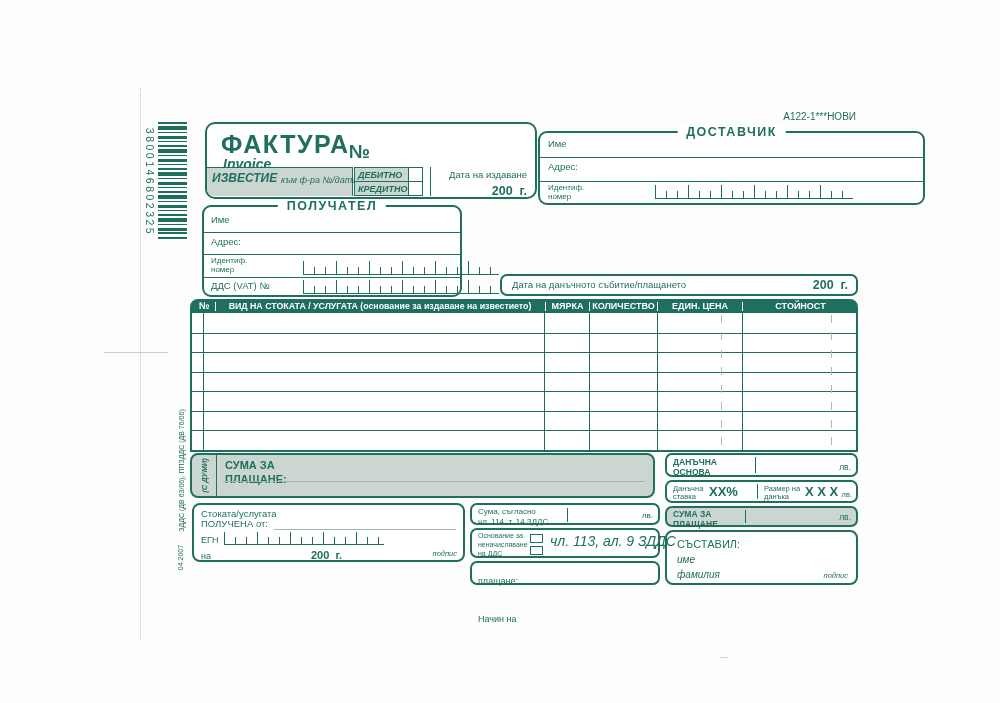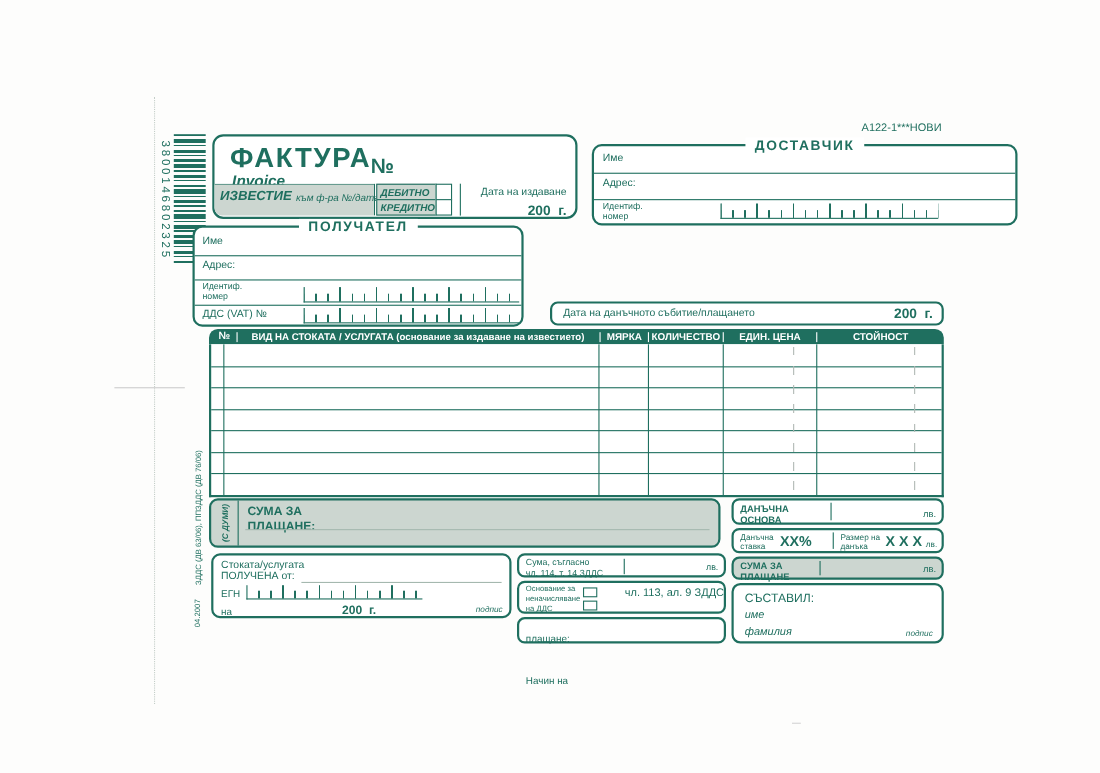--- a/index.html
+++ b/index.html
@@ -73,21 +73,21 @@
 
   <div class="lbl" style="left:756px;top:111px;width:100px;text-align:right;font-size:10px;">А122-1***НОВИ</div>
 
   <div class="vwrap" style="left:175px;top:402px;width:12px;height:136px;">
     <span style="font-size:7px;color:var(--ink);">ЗДДС (ДВ 63/06), ППЗДДС (ДВ 76/06)</span>
   </div>
   <div class="vwrap" style="left:175px;top:541px;width:12px;height:32px;">
     <span style="font-size:7px;color:var(--ink);">04.2007</span>
   </div>
 
-  <div class="box" style="left:193px;top:122px;width:332px;height:77px;border-radius:10px;">
+  <div class="box" style="left:205px;top:122px;width:332px;height:77px;border-radius:10px;">
     <span class="lbl bold" style="left:14px;top:6px;font-size:25px;letter-spacing:1.5px;">ФАКТУРА</span>
     <span class="lbl bold" style="left:142px;top:17px;font-size:19px;">№</span>
     <span class="lbl bold ital" style="left:16px;top:33px;font-size:14px;">Invoice</span>
 
     <div class="cell shadebg" style="left:0;top:43px;width:146px;height:29px;border-left:none;border-bottom:none;border-bottom-left-radius:7px;">
       <span class="lbl bold ital" style="left:5px;top:4px;font-size:12px;">ИЗВЕСТИЕ</span>
       <span class="lbl ital" style="left:74px;top:7px;font-size:9px;">към ф-ра №/дата</span>
     </div>
     <div class="cell shadebg" style="left:147px;top:43px;width:55px;height:15px;">
       <span class="lbl bold ital" style="left:3px;top:2px;font-size:9px;">ДЕБИТНО</span>
@@ -106,21 +106,21 @@
   <div class="box" style="left:538px;top:131px;width:387px;height:74px;">
     <span class="box-title" style="left:50%;top:-8px;">ДОСТАВЧИК</span>
     <span class="lbl" style="left:8px;top:6px;font-size:9.5px;">Име</span>
     <div class="hline" style="left:0;top:24px;width:100%;"></div>
     <span class="lbl" style="left:8px;top:29px;font-size:9.5px;">Адрес:</span>
     <div class="hline" style="left:0;top:48px;width:100%;"></div>
     <span class="lbl" style="left:8px;top:51px;font-size:8px;"><span>Идентиф.</span><br><span>номер</span></span>
     <div class="ruler" style="left:115px;top:52px;width:198px;"></div>
   </div>
 
-  <div class="box" style="left:175px;top:205px;width:301px;height:92px;">
+  <div class="box" style="left:202px;top:205px;width:260px;height:92px;">
     <span class="box-title" style="left:50%;top:-8px;">ПОЛУЧАТЕЛ</span>
     <span class="lbl" style="left:7px;top:8px;font-size:9.5px;">Име</span>
     <div class="hline" style="left:0;top:25px;width:100%;"></div>
     <span class="lbl" style="left:7px;top:30px;font-size:9.5px;">Адрес:</span>
     <div class="hline" style="left:0;top:47px;width:100%;"></div>
     <span class="lbl" style="left:7px;top:50px;font-size:8px;"><span>Идентиф.</span><br><span>номер</span></span>
     <div class="ruler" style="left:99px;top:54px;width:196px;"></div>
     <div class="hline" style="left:0;top:70px;width:100%;"></div>
     <span class="lbl" style="left:7px;top:74px;font-size:9.5px;">ДДС  (VAT)  №</span>
     <div class="ruler" style="left:99px;top:73px;width:196px;"></div>
@@ -214,21 +214,21 @@
   <div class="box2" style="left:470px;top:503px;width:190px;height:22px;">
     <span class="lbl" style="left:6px;top:2px;font-size:8px;line-height:1.2;"><span>Сума, съгласно</span><br><span>чл. 114, т. 14 ЗДДС</span></span>
     <div class="vline" style="left:95px;top:3px;height:14px;"></div>
     <span class="lbl" style="right:5px;bottom:2px;font-size:8px;">лв.</span>
   </div>
 
   <div class="box2" style="left:470px;top:528px;width:190px;height:30px;">
     <span class="lbl" style="left:6px;top:2px;font-size:7px;line-height:1.25;"><span>Основание за</span><br><span>неначисляване</span><br><span>на  ДДС</span></span>
     <div class="cbox" style="left:58px;top:4px;width:13px;height:9px;"></div>
     <div class="cbox" style="left:58px;top:16px;width:13px;height:9px;"></div>
-    <span class="lbl" style="left:96px;top:4px;font-size:10px;">чл. 113, ал. 9 ЗДДС</span>
+    <span class="lbl" style="left:78px;top:4px;font-size:14px;font-style:italic;">чл. 113, ал. 9 ЗДДС</span>
   </div>
 
   <div class="box2" style="left:470px;top:561px;width:190px;height:24px;">
     <span class="lbl" style="left:6px;top:3px;font-size:9px;margin-top:48px;">Начин на</span>
     <span class="lbl" style="left:6px;top:13px;font-size:9px;">плащане:</span>
   </div>
 
 </div>
 
 </body></html>

